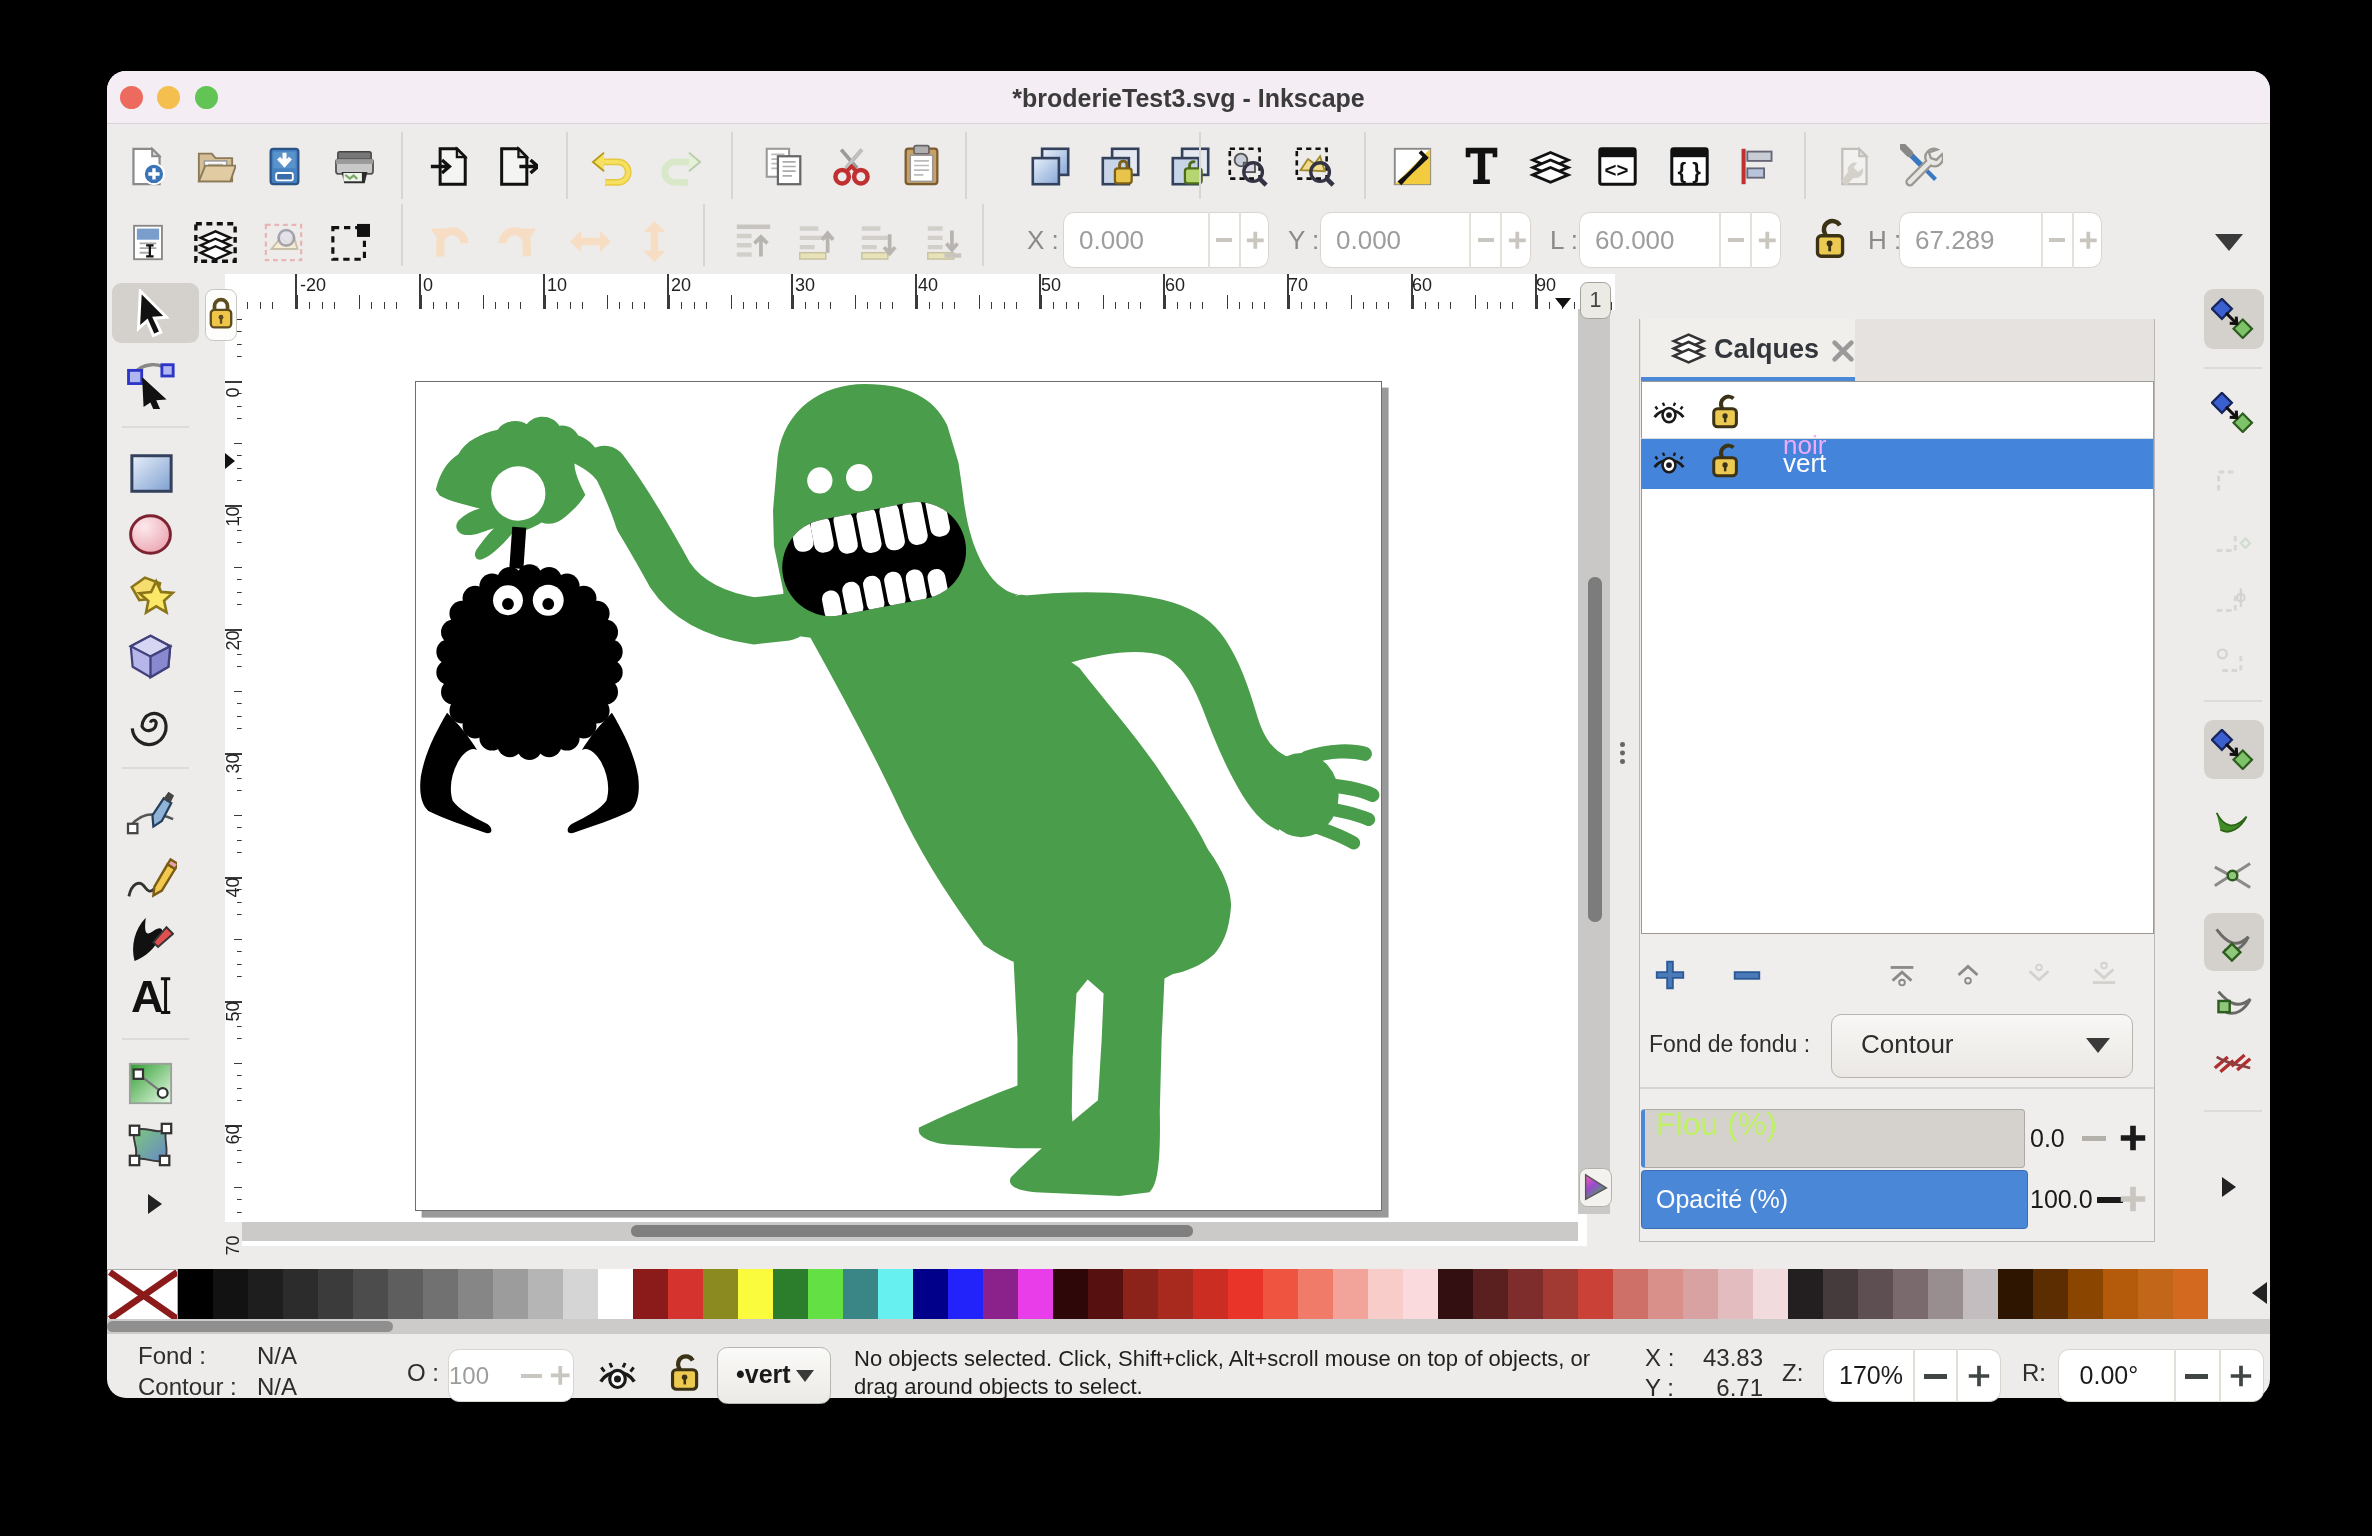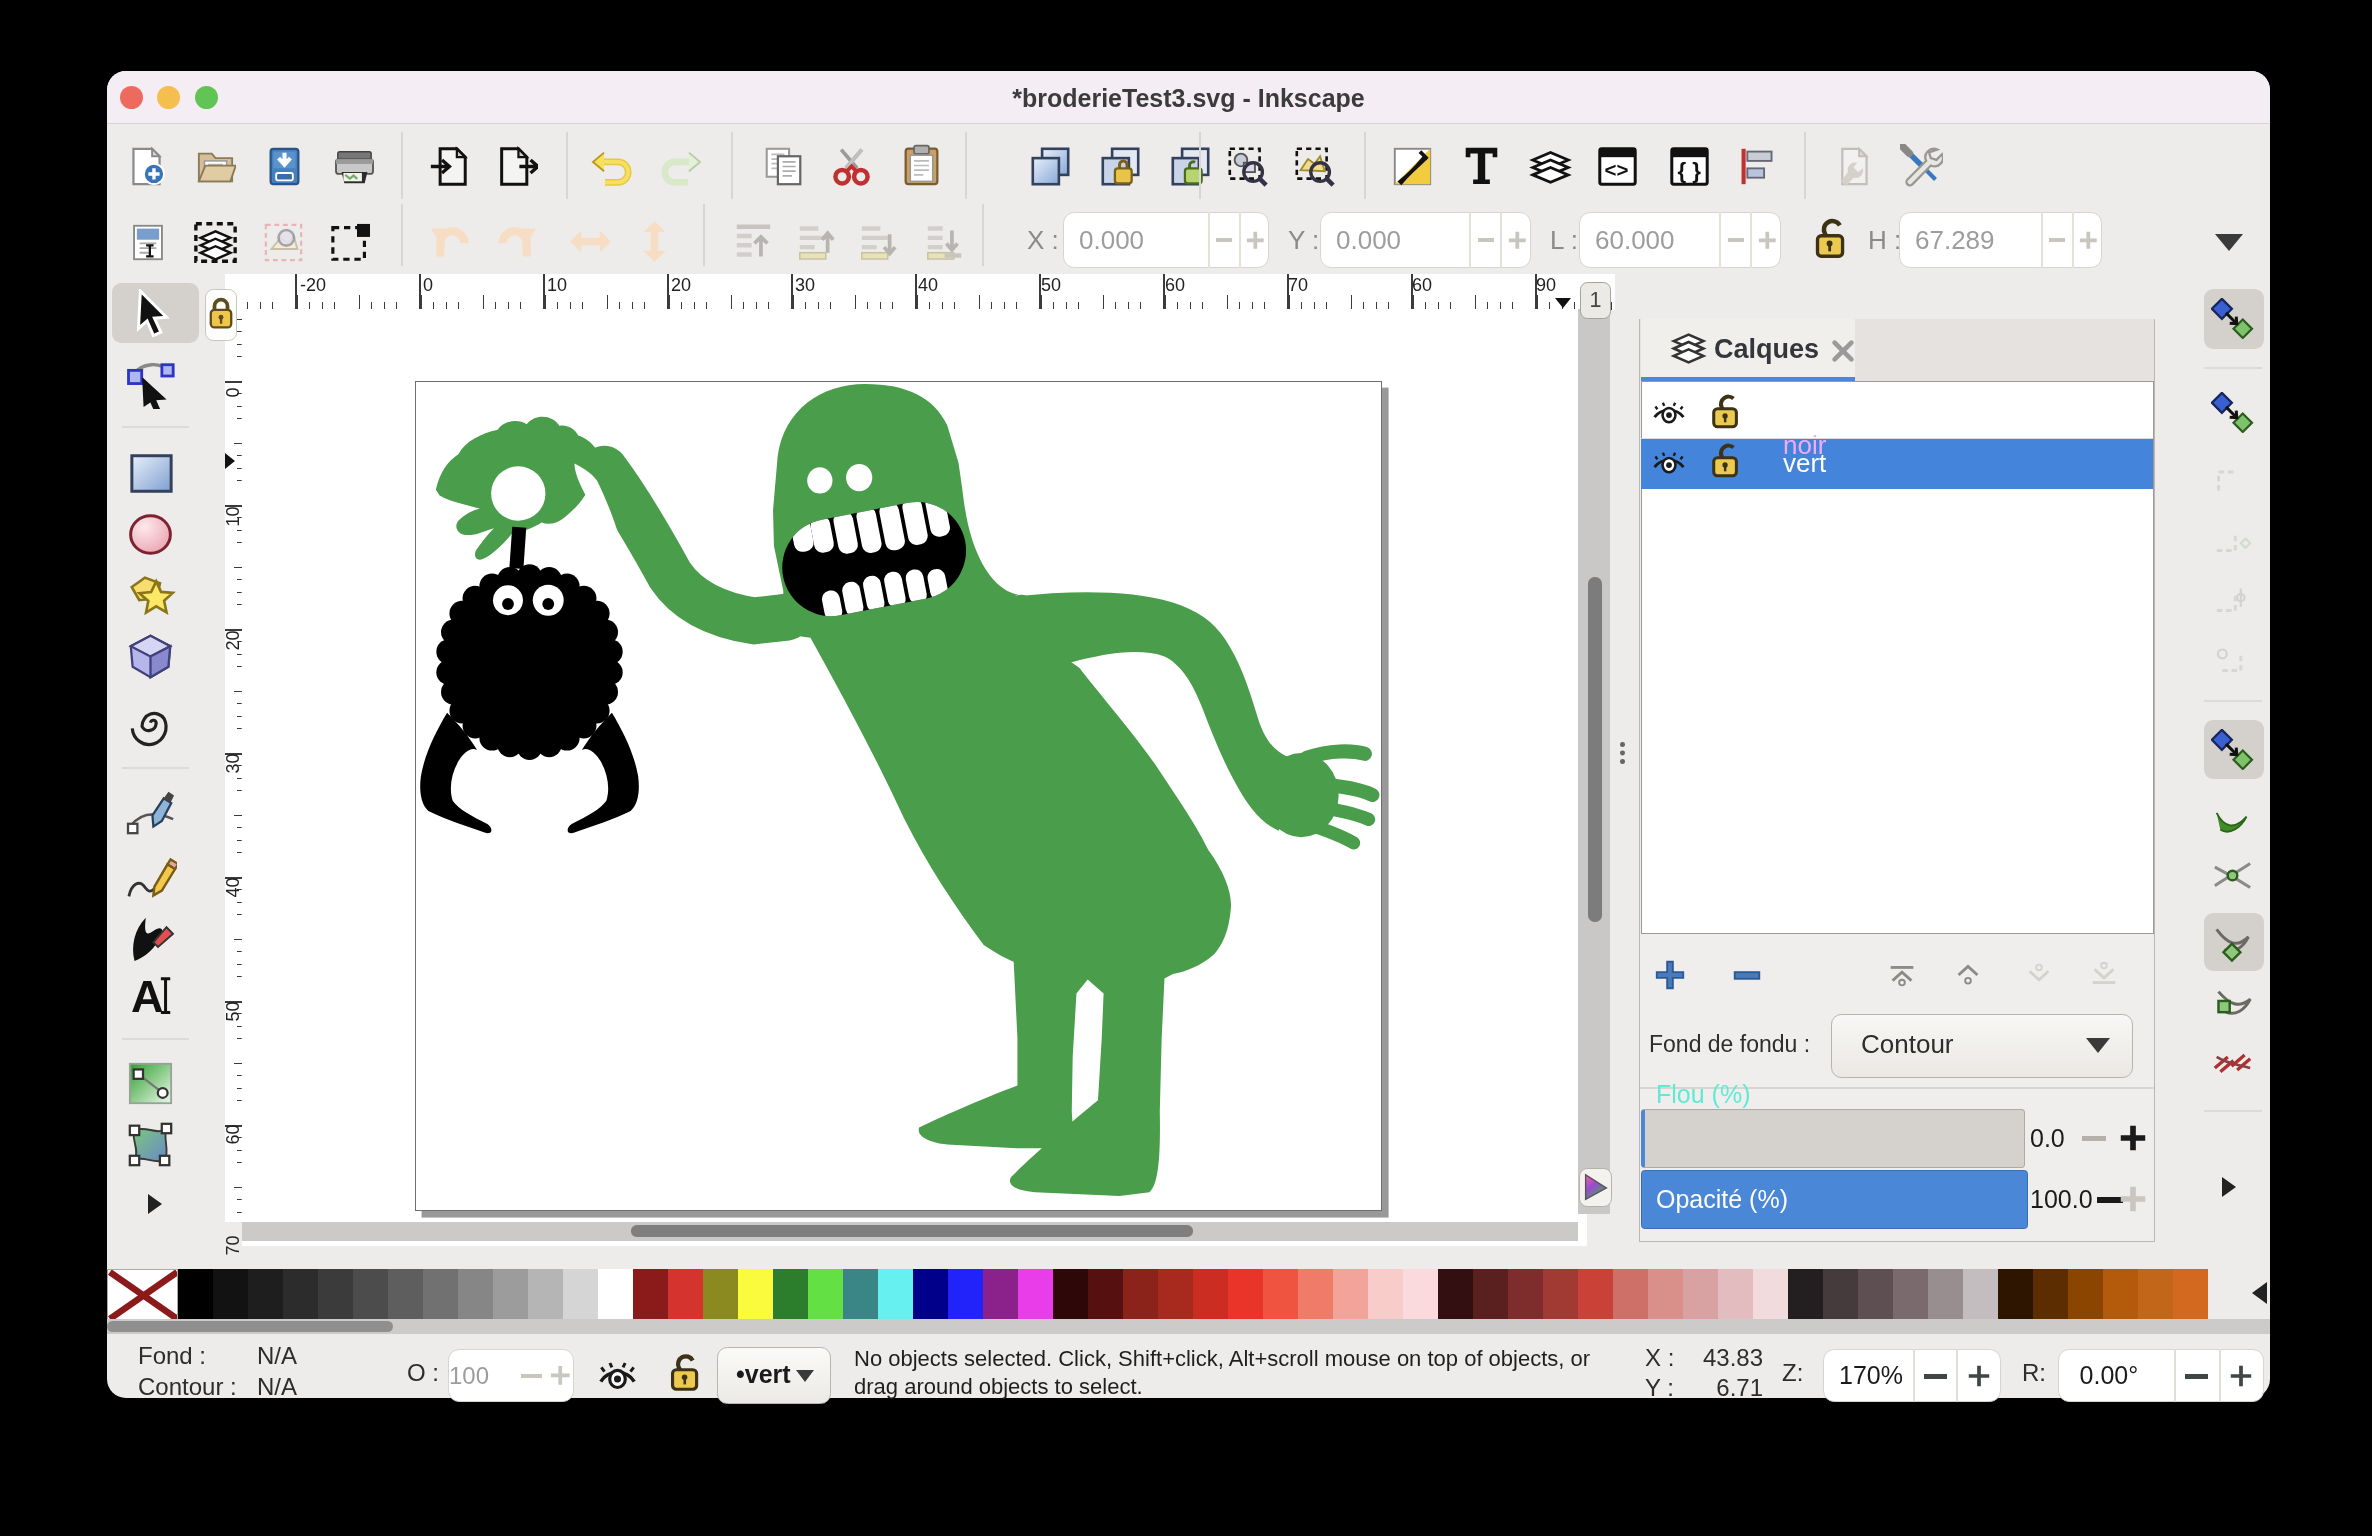--- a/index.html
+++ b/index.html
@@ -629,21 +629,21 @@
   <path d="M6 26 h24" stroke="#d2d2ce" stroke-width="3"></path>
   <path d="M8 12 l10 9 10 -9" fill="none" stroke="#d2d2ce" stroke-width="3"></path>
   <circle cx="18" cy="8" r="3" fill="none" stroke="#d2d2ce" stroke-width="2"></circle>
 </svg>
 <div style="position:absolute;left:1649px;top:1031px;font-size:23px;color:#2d2d2d;">Fond de fondu :</div>
 <div style="position:absolute;left:1831px;top:1014px;width:302px;height:64px;background:linear-gradient(#f8f7f5,#ebe8e4);border:1.9px solid #b7b3ad;border-radius:10.3px;"></div>
 <div style="position:absolute;left:1861px;top:1029px;font-size:26px;color:#2d2d2d;">Contour</div>
 <div style="position:absolute;left:2086px;top:1038px;width:0;height:0;border:12px solid transparent;border-top:15px solid #3a3a3a;"></div>
 <div style="position:absolute;left:1640px;top:1087px;width:514px;height:1.9px;background:#d8d5d1;"></div>
 <div style="position:absolute;left:1641px;top:1109px;width:384px;height:59px;background:#d5d1cc;border:1.9px solid #aeaaa4;border-radius:3.7px;border-left:4.7px solid #4a87d7;"></div>
-<div style="position:absolute;left:1656px;top:1080px;font-size:25px;color:#5eead4;">Flou (%)</div>
+<div style="position:absolute;left:1656px;top:1106px;font-size:32px;color:#bef264;">Flou (%)</div>
 <div style="position:absolute;left:2030px;top:1124px;font-size:25px;color:#1a1a1a;">0.0</div>
 <div style="position:absolute;left:2082px;top:1136px;width:24px;height:4.7px;background:#b4b0aa;"></div>
 <svg class="abs" style="left:2117px;top:1122px" width="32" height="32" viewBox="0 0 34 34">
   <path d="M14 4 h6 v10 h10 v6 h-10 v10 h-6 v-10 H4 v-6 h10 z" fill="#1a1a1a"></path>
 </svg>
 <div style="position:absolute;left:1641px;top:1170px;width:387px;height:59px;background:#4a87d7;border:1.9px solid #3a6db3;border-radius:3.7px;"></div>
 <div style="position:absolute;left:1656px;top:1185px;font-size:25px;color:#fff;">Opacité (%)</div>
 <div style="position:absolute;left:2030px;top:1185px;font-size:25px;color:#1a1a1a;">100.0</div>
 <div style="position:absolute;left:2097px;top:1197px;width:26px;height:5.6px;background:#1a1a1a;"></div>
 <svg class="abs" style="left:2117px;top:1183px" width="32" height="32" viewBox="0 0 34 34">

